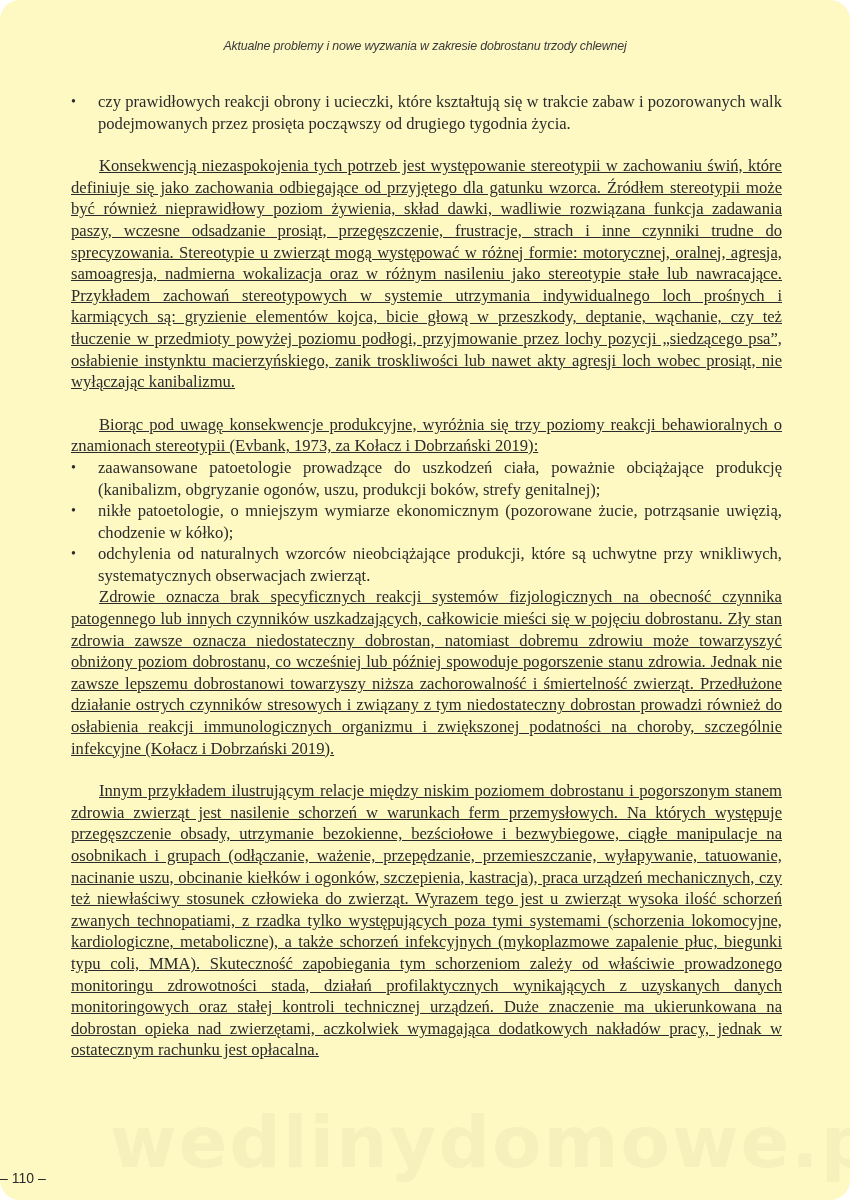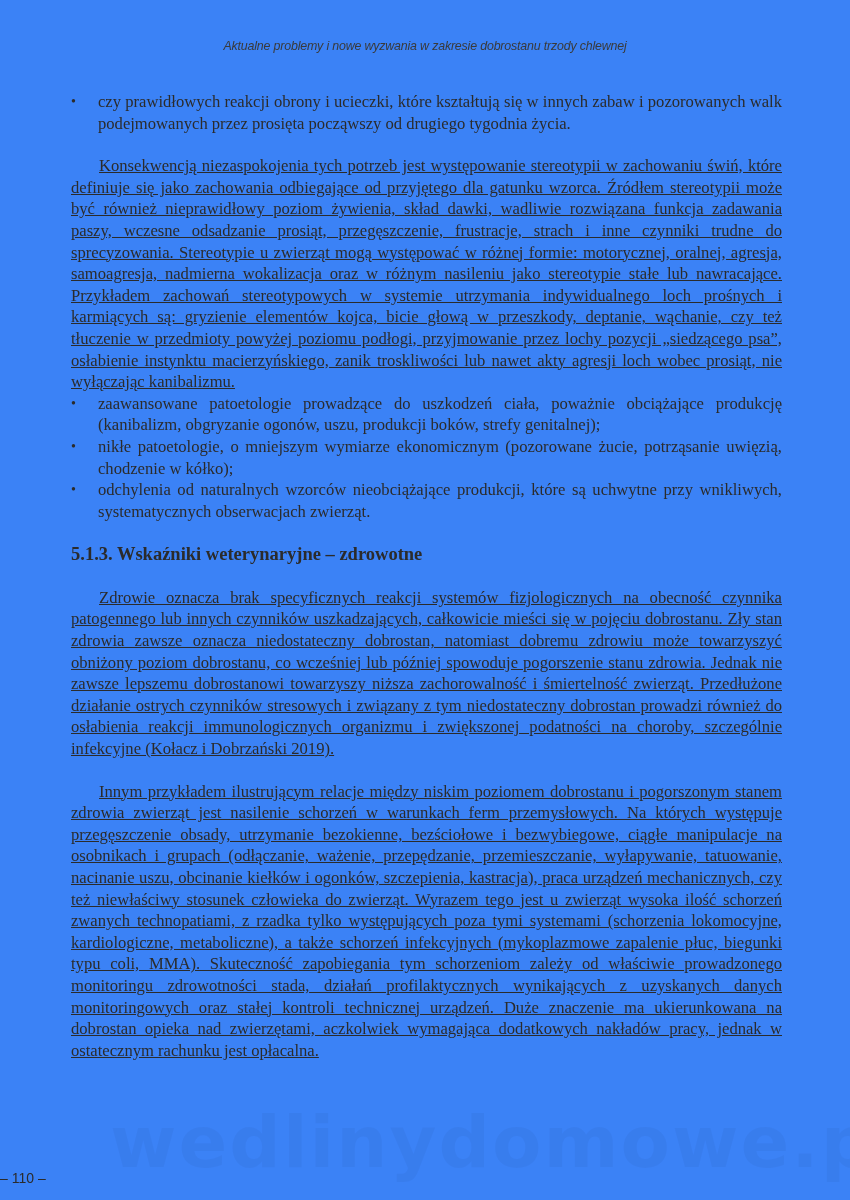--- a/index.html
+++ b/index.html
@@ -1,19 +1,19 @@
 <!DOCTYPE html>
 <html><head>
 <meta charset="utf-8">
 <style>
   html, body { margin: 0; padding: 0; background: #ffffff; }
   body { width: 850px; height: 1200px; position: relative; overflow: hidden; }
   .page {
     position: absolute; left: 0; top: 0; width: 850px; height: 1200px;
-    background: #3b82f6; color: #2a2a2a;
+    background: #fef9c3; color: #2a2a2a; border-radius: 20px;
   }
   .running-head {
     position: absolute; top: 38px; left: 0; width: 850px; text-align: center;
     font-family: "Liberation Sans", sans-serif; font-style: italic;
     font-size: 13.5px; color: #3a3a3a; letter-spacing: -0.2px;
     transform: scaleX(0.92);
   }
   .body {
     position: absolute; left: 71px; top: 91px; width: 711px;
     font-family: "Liberation Serif", serif; font-size: 16.6px;
@@ -43,32 +43,32 @@
   }
 </style>
 </head>
 <body>
 
 <div class="page">
   <div class="running-head">Aktualne problemy i nowe wyzwania w zakresie dobrostanu trzody chlewnej</div>
 
   <div class="body">
     <ul class="bullets">
-      <li><span class="dot">•</span><span>czy prawidłowych reakcji obrony i ucieczki, które kształtują się w innych zabaw i pozorowanych walk podejmowanych przez prosięta począwszy od drugiego tygodnia życia.</span></li>
+      <li><span class="dot">•</span><span>czy prawidłowych reakcji obrony i ucieczki, które kształtują się w trakcie zabaw i pozorowanych walk podejmowanych przez prosięta począwszy od drugiego tygodnia życia.</span></li>
     </ul>
 
     <p class="gap">Konsekwencją niezaspokojenia tych potrzeb jest występowanie stereotypii w zachowaniu świń, które definiuje się jako zachowania odbiegające od przyjętego dla gatunku wzorca. Źródłem stereotypii może być również nieprawidłowy poziom żywienia, skład dawki, wadliwie rozwiązana funkcja zadawania paszy, wczesne odsadzanie prosiąt, przegęszczenie, frustracje, strach i inne czynniki trudne do sprecyzowania. Stereotypie u zwierząt mogą występować w różnej formie: motorycznej, oralnej, agresja, samoagresja, nadmierna wokalizacja oraz w różnym nasileniu jako stereotypie stałe lub nawracające. Przykładem zachowań stereotypowych w systemie utrzymania indywidualnego loch prośnych i karmiących są: gryzienie elementów kojca, bicie głową w przeszkody, deptanie, wąchanie, czy też tłuczenie w przedmioty powyżej poziomu podłogi, przyjmowanie przez lochy pozycji „siedzącego psa”, osłabienie instynktu macierzyńskiego, zanik troskliwości lub nawet akty agresji loch wobec prosiąt, nie wyłączając kanibalizmu.</p>
+    <p class="gap">Biorąc pod uwagę konsekwencje produkcyjne, wyróżnia się trzy poziomy reakcji behawioralnych o znamionach stereotypii (Evbank, 1973, za Kołacz i Dobrzański 2019):</p>
 
     <ul class="bullets">
       <li><span class="dot">•</span><span>zaawansowane patoetologie prowadzące do uszkodzeń ciała, poważnie obciążające produkcję (kanibalizm, obgryzanie ogonów, uszu, produkcji boków, strefy genitalnej);</span></li>
       <li><span class="dot">•</span><span>nikłe patoetologie, o mniejszym wymiarze ekonomicznym (pozorowane żucie, potrząsanie uwięzią, chodzenie w kółko);</span></li>
       <li><span class="dot">•</span><span>odchylenia od naturalnych wzorców nieobciążające produkcji, które są uchwytne przy wnikliwych, systematycznych obserwacjach zwierząt.</span></li>
     </ul>
 
-    <div class="section-title">5.1.3. Wskaźniki weterynaryjne – zdrowotne</div>
 
     <p>Zdrowie oznacza brak specyficznych reakcji systemów fizjologicznych na obecność czynnika patogennego lub innych czynników uszkadzających, całkowicie mieści się w pojęciu dobrostanu. Zły stan zdrowia zawsze oznacza niedostateczny dobrostan, natomiast dobremu zdrowiu może towarzyszyć obniżony poziom dobrostanu, co wcześniej lub później spowoduje pogorszenie stanu zdrowia. Jednak nie zawsze lepszemu dobrostanowi towarzyszy niższa zachorowalność i śmiertelność zwierząt. Przedłużone działanie ostrych czynników stresowych i związany z tym niedostateczny dobrostan prowadzi również do osłabienia reakcji immunologicznych organizmu i zwiększonej podatności na choroby, szczególnie infekcyjne (Kołacz i Dobrzański 2019).</p>
     <p class="gap">Innym przykładem ilustrującym relacje między niskim poziomem dobrostanu i pogorszonym stanem zdrowia zwierząt jest nasilenie schorzeń w warunkach ferm przemysłowych. Na których występuje przegęszczenie obsady, utrzymanie bezokienne, bezściołowe i bezwybiegowe, ciągłe manipulacje na osobnikach i grupach (odłączanie, ważenie, przepędzanie, przemieszczanie, wyłapywanie, tatuowanie, nacinanie uszu, obcinanie kiełków i ogonków, szczepienia, kastracja), praca urządzeń mechanicznych, czy też niewłaściwy stosunek człowieka do zwierząt. Wyrazem tego jest u zwierząt wysoka ilość schorzeń zwanych technopatiami, z rzadka tylko występujących poza tymi systemami (schorzenia lokomocyjne, kardiologiczne, metaboliczne), a także schorzeń infekcyjnych (mykoplazmowe zapalenie płuc, biegunki typu coli, MMA). Skuteczność zapobiegania tym schorzeniom zależy od właściwie prowadzonego monitoringu zdrowotności stada, działań profilaktycznych wynikających z uzyskanych danych monitoringowych oraz stałej kontroli technicznej urządzeń. Duże znaczenie ma ukierunkowana na dobrostan opieka nad zwierzętami, aczkolwiek wymagająca dodatkowych nakładów pracy, jednak w ostatecznym rachunku jest opłacalna.</p>
   </div>
 
   <div class="watermark">wedlinydomowe.pl</div>
   <div class="folio">– 110 –</div>
 </div>
 
 </body></html>

